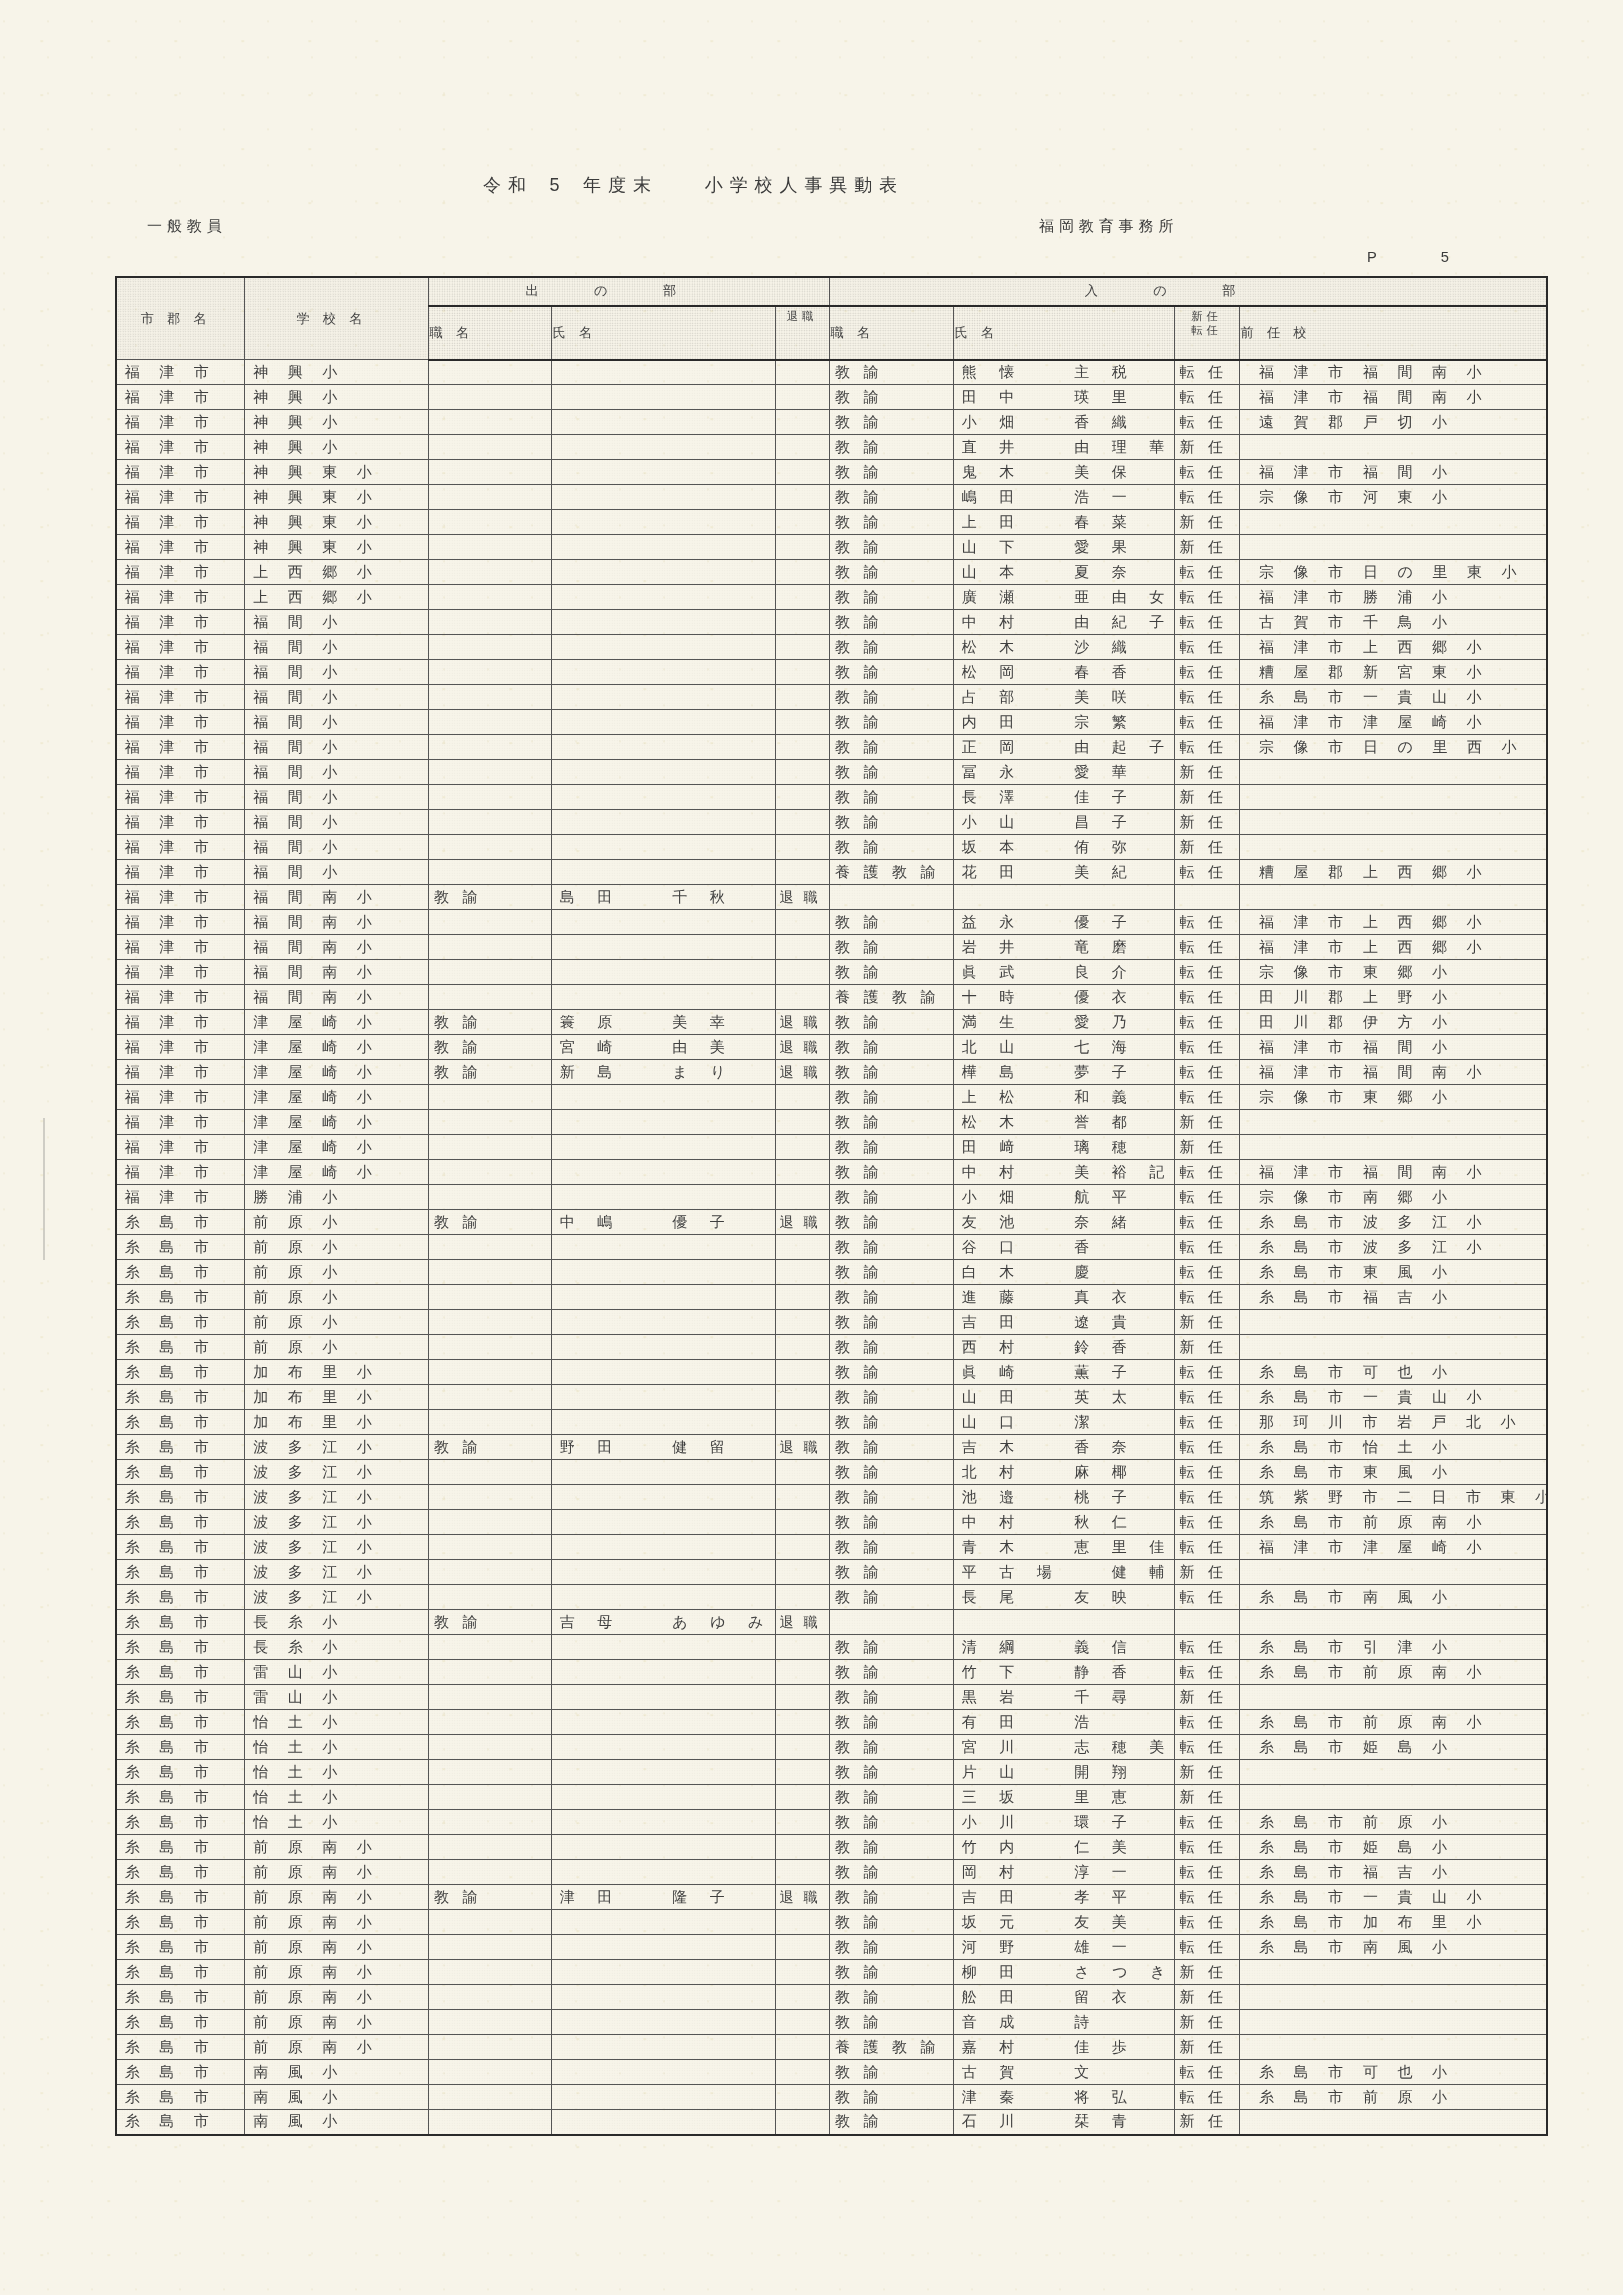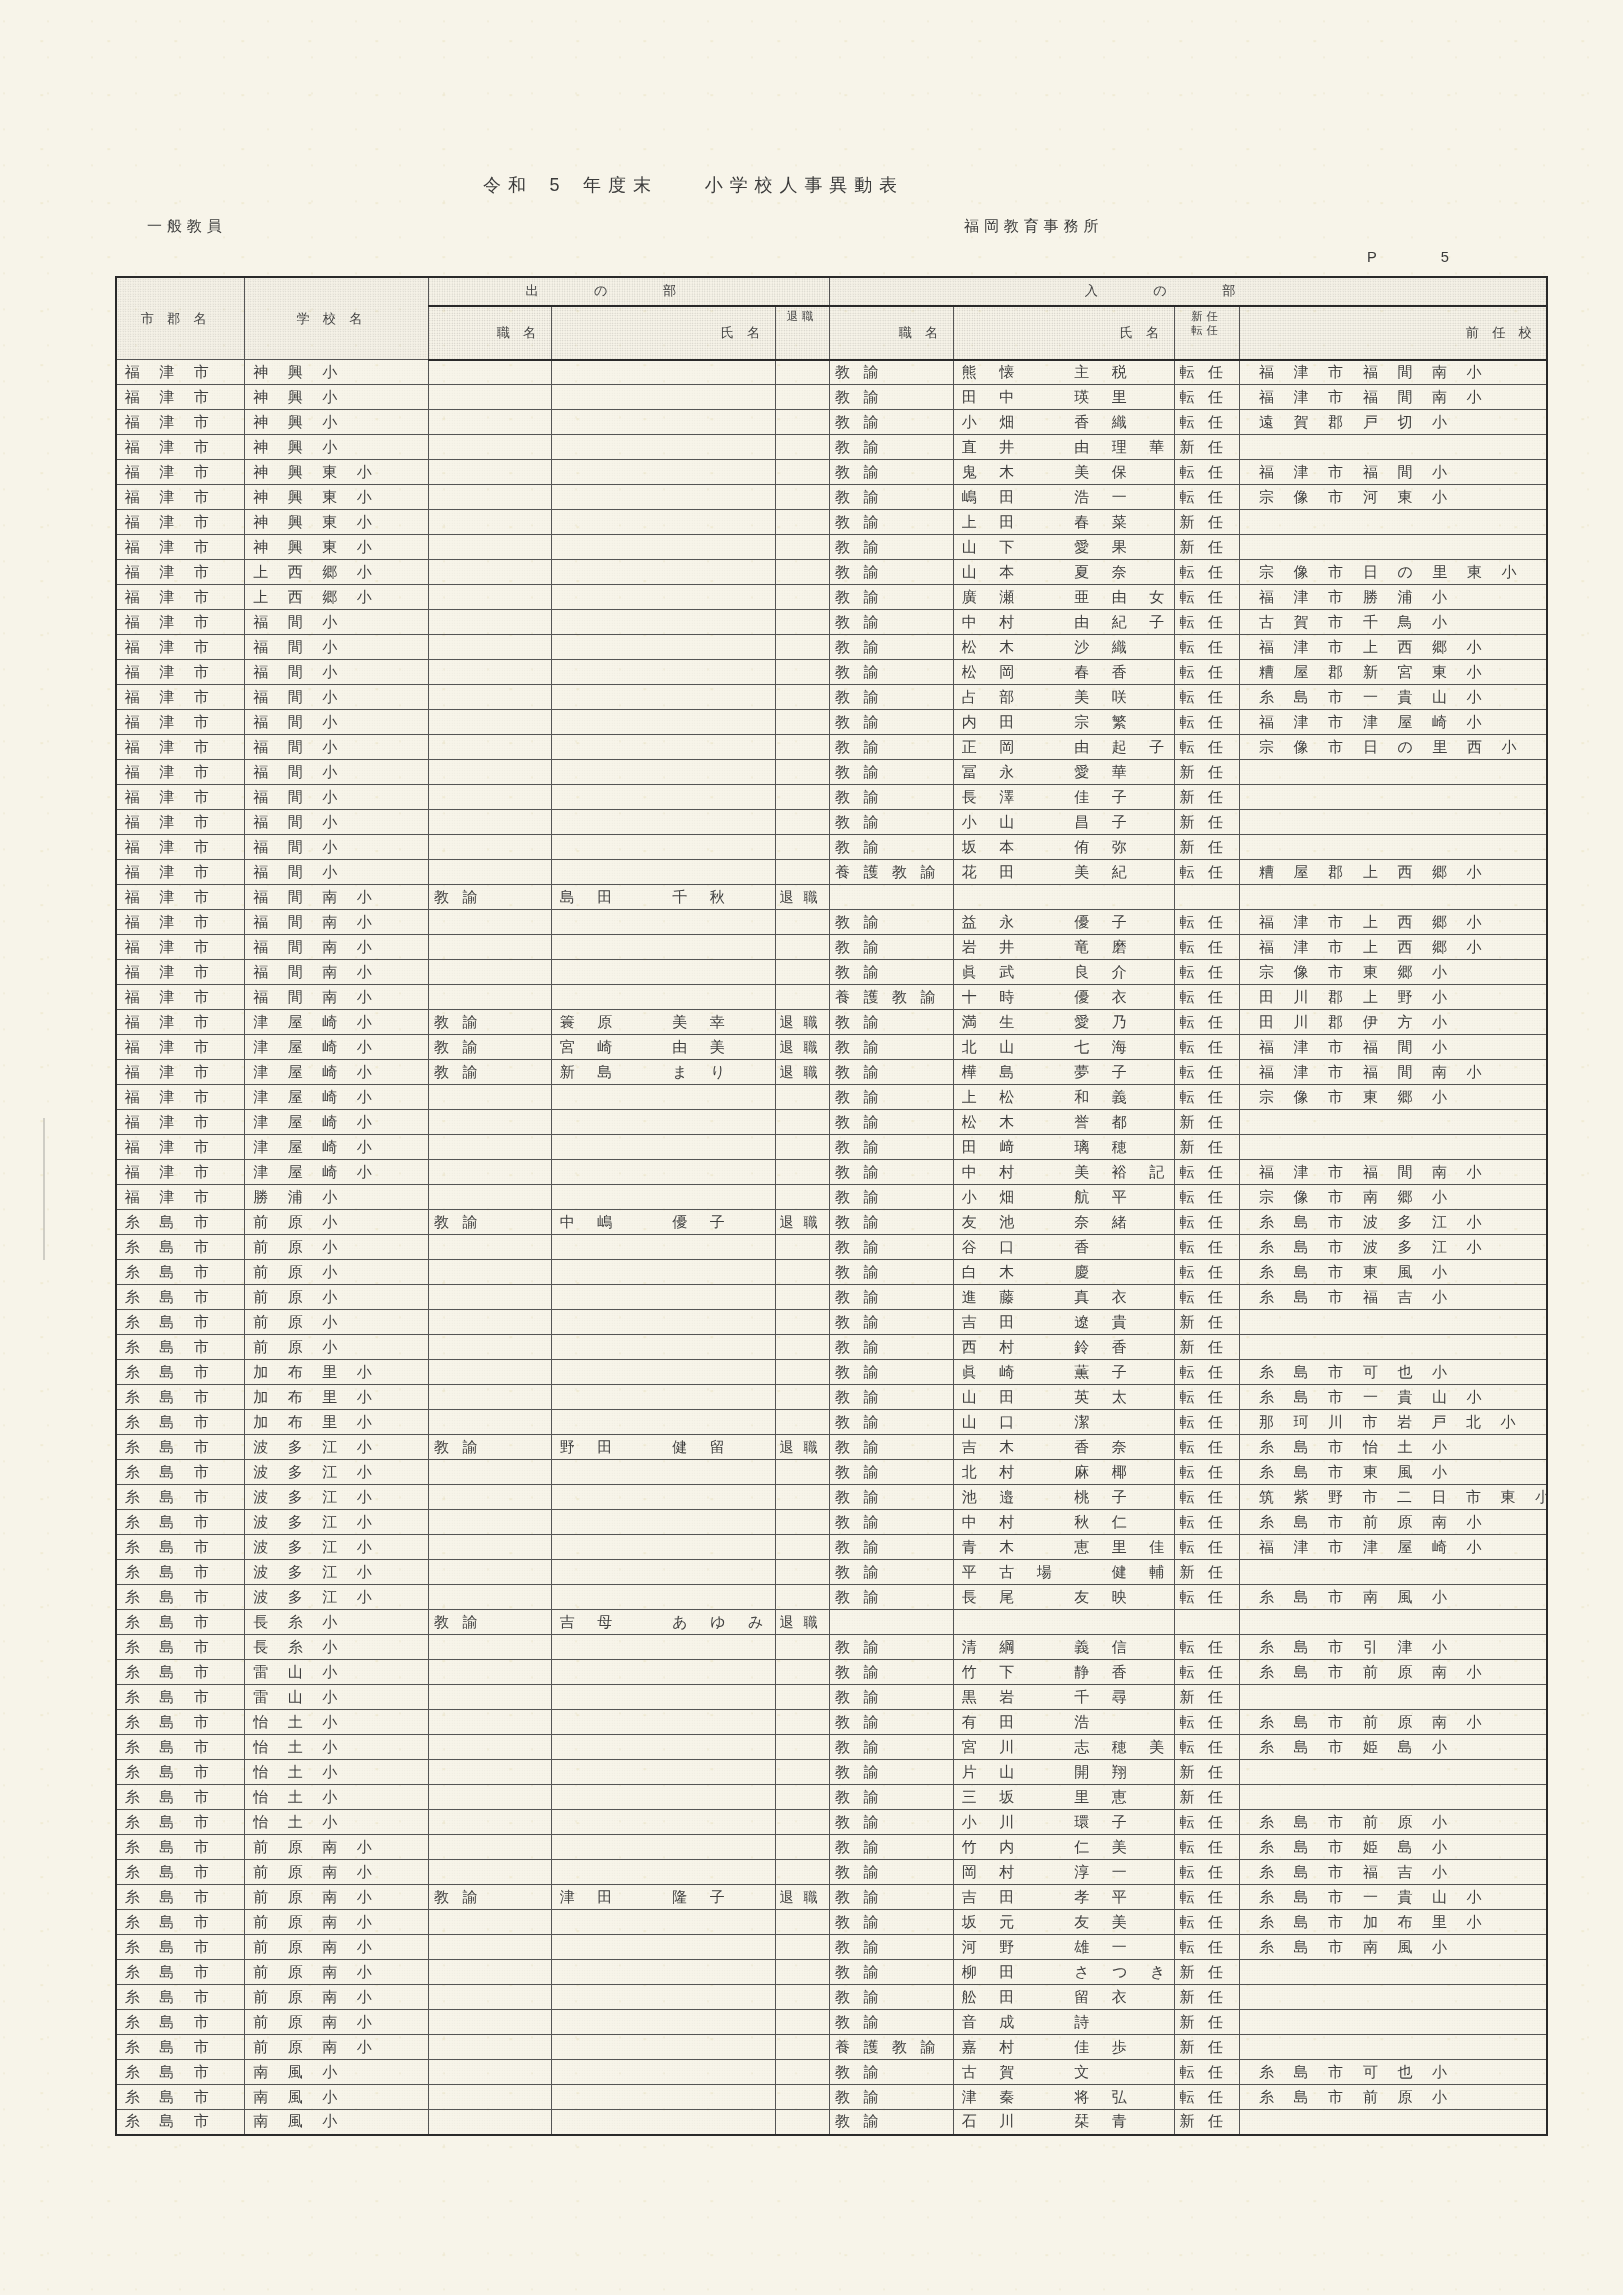--- a/index.html
+++ b/index.html
@@ -18,21 +18,21 @@
   }
   .scan-edge{position:absolute;left:43px;top:1118px;width:1.5px;height:142px;background:rgba(70,70,70,0.22);}
   .title-row{
     position:absolute;left:483px;top:173px;
     display:flex;align-items:baseline;white-space:nowrap;
     font-size:18px;letter-spacing:6.9px;
   }
   .title-gap-s{display:inline-block;width:16.7px;}
   .title-gap-l{display:inline-block;width:47px;}
   .subheader-category{position:absolute;left:147px;top:217px;font-size:15px;letter-spacing:4.9px;white-space:nowrap;}
-  .subheader-office{position:absolute;left:964px;top:217px;font-size:15px;letter-spacing:4.9px;white-space:nowrap;}
+  .subheader-office{position:absolute;left:1039px;top:217px;font-size:15px;letter-spacing:4.9px;white-space:nowrap;}
   .page-indicator{position:absolute;left:1367px;top:249px;font-size:14.7px;display:flex;}
   .page-indicator .num{margin-left:64px;}
 
   table.doc-table{
     position:absolute;left:115px;top:276px;width:1430px;
     border-collapse:collapse;table-layout:fixed;
     background-image:radial-gradient(rgba(40,40,40,0.06) 0.6px, transparent 0.8px);
     background-size:2.5px 2.5px;
     border:2.5px solid #2a2a2a;
   }
@@ -44,21 +44,21 @@
   }
   thead th{
     background-image:radial-gradient(rgba(30,30,30,0.17) 0.6px, transparent 0.9px);
     background-size:2.5px 2.5px;
     font-size:13.2px;color:#444;
   }
   thead tr.group-row th{height:24.5px;}
   thead tr.cols-row th{height:49px;}
   th.group-label{letter-spacing:4.2em;text-align:center;border-bottom:2px solid #2a2a2a;margin-left:36px;}
   th.side-label{letter-spacing:1em;text-align:center;vertical-align:middle;font-family:Liberation Serif, serif;}
-  th.col-label{letter-spacing:1em;text-align:right;border-bottom:2px solid #2a2a2a;}
+  th.col-label{letter-spacing:1em;text-align:left;border-bottom:2px solid #2a2a2a;}
   th.col-label-split{border-bottom:2px solid #2a2a2a;font-size:11.3px;letter-spacing:0.35em;line-height:1.25;text-align:center;padding-top:2px;vertical-align:top;}
   tbody tr{height:25px;}
   tbody td{font-size:15px;color:#3f3f3f;}
   td.cell-city{letter-spacing:1.3em;padding-left:7.8px;}
   td.cell-school{letter-spacing:1.3em;padding-left:8.8px;}
   td.cell-out-role{letter-spacing:0.9em;padding-left:5.4px;}
   td.cell-out-name{letter-spacing:1.5em;padding-left:8.3px;}
   td.cell-out-status{letter-spacing:0.7em;padding-left:3.9px;font-size:14.2px;}
   td.cell-in-role{letter-spacing:0.9em;padding-left:5.4px;}
   td.cell-in-name{letter-spacing:1.5em;padding-left:8.3px;}

